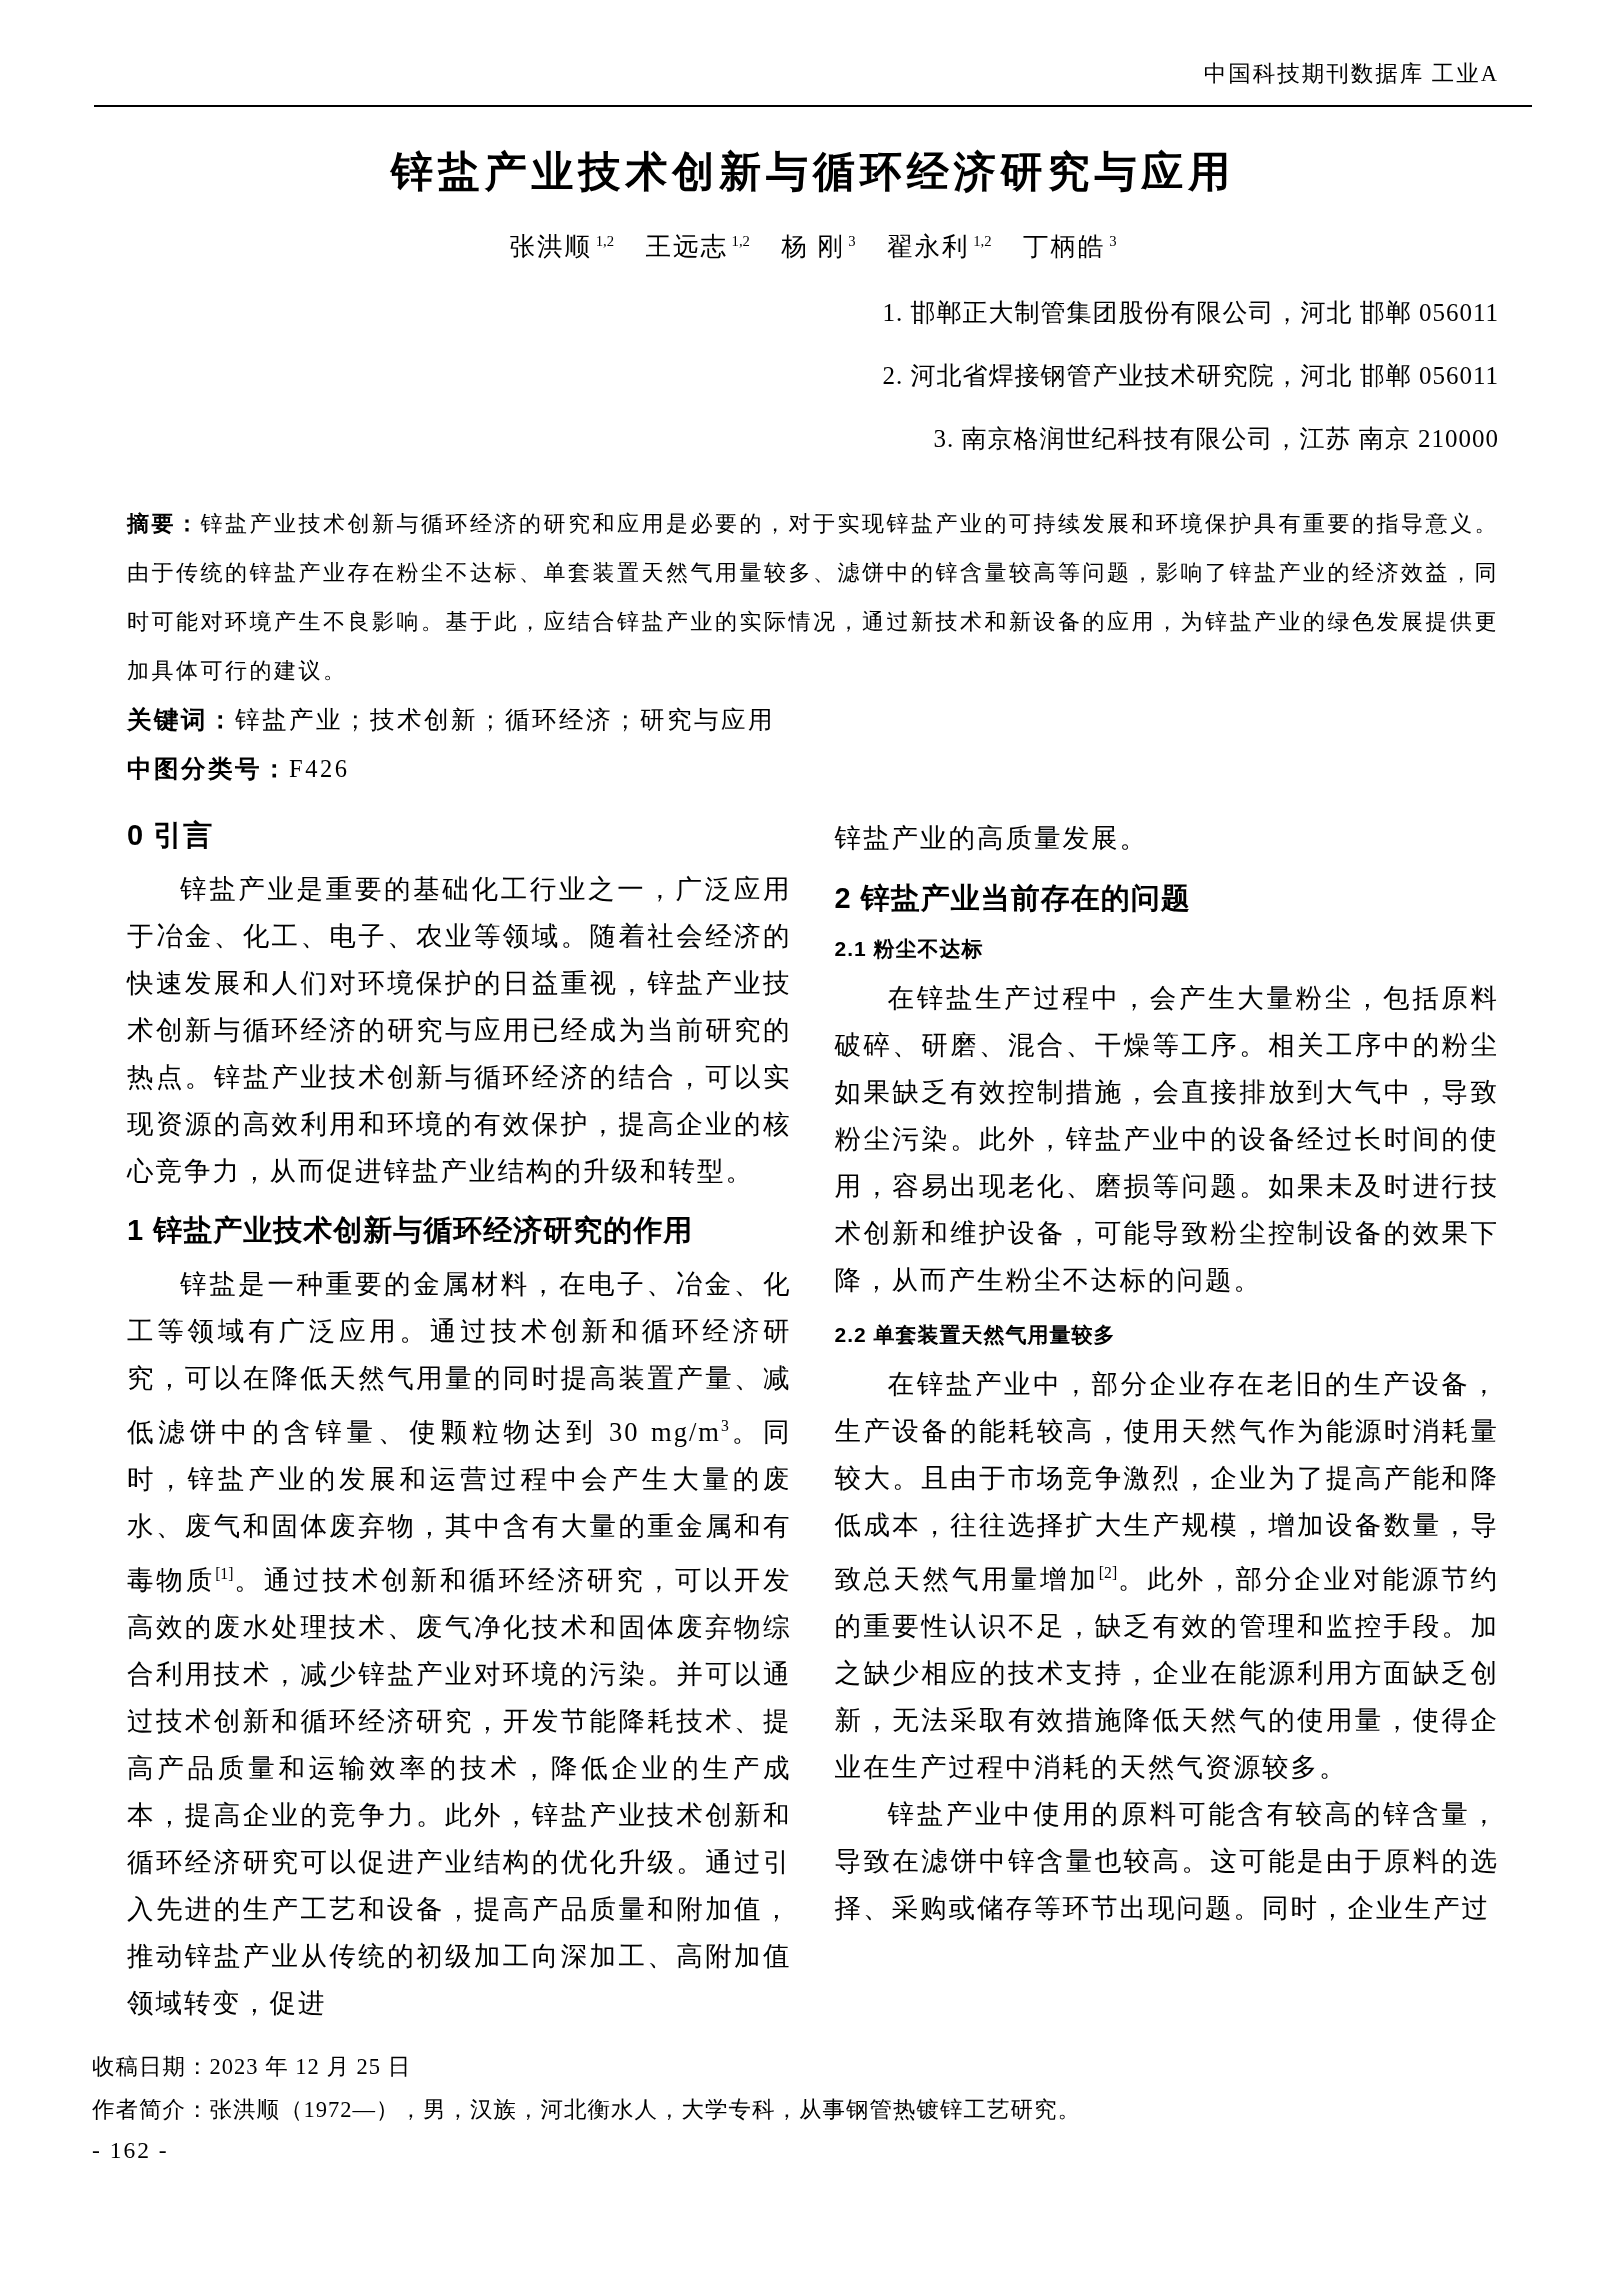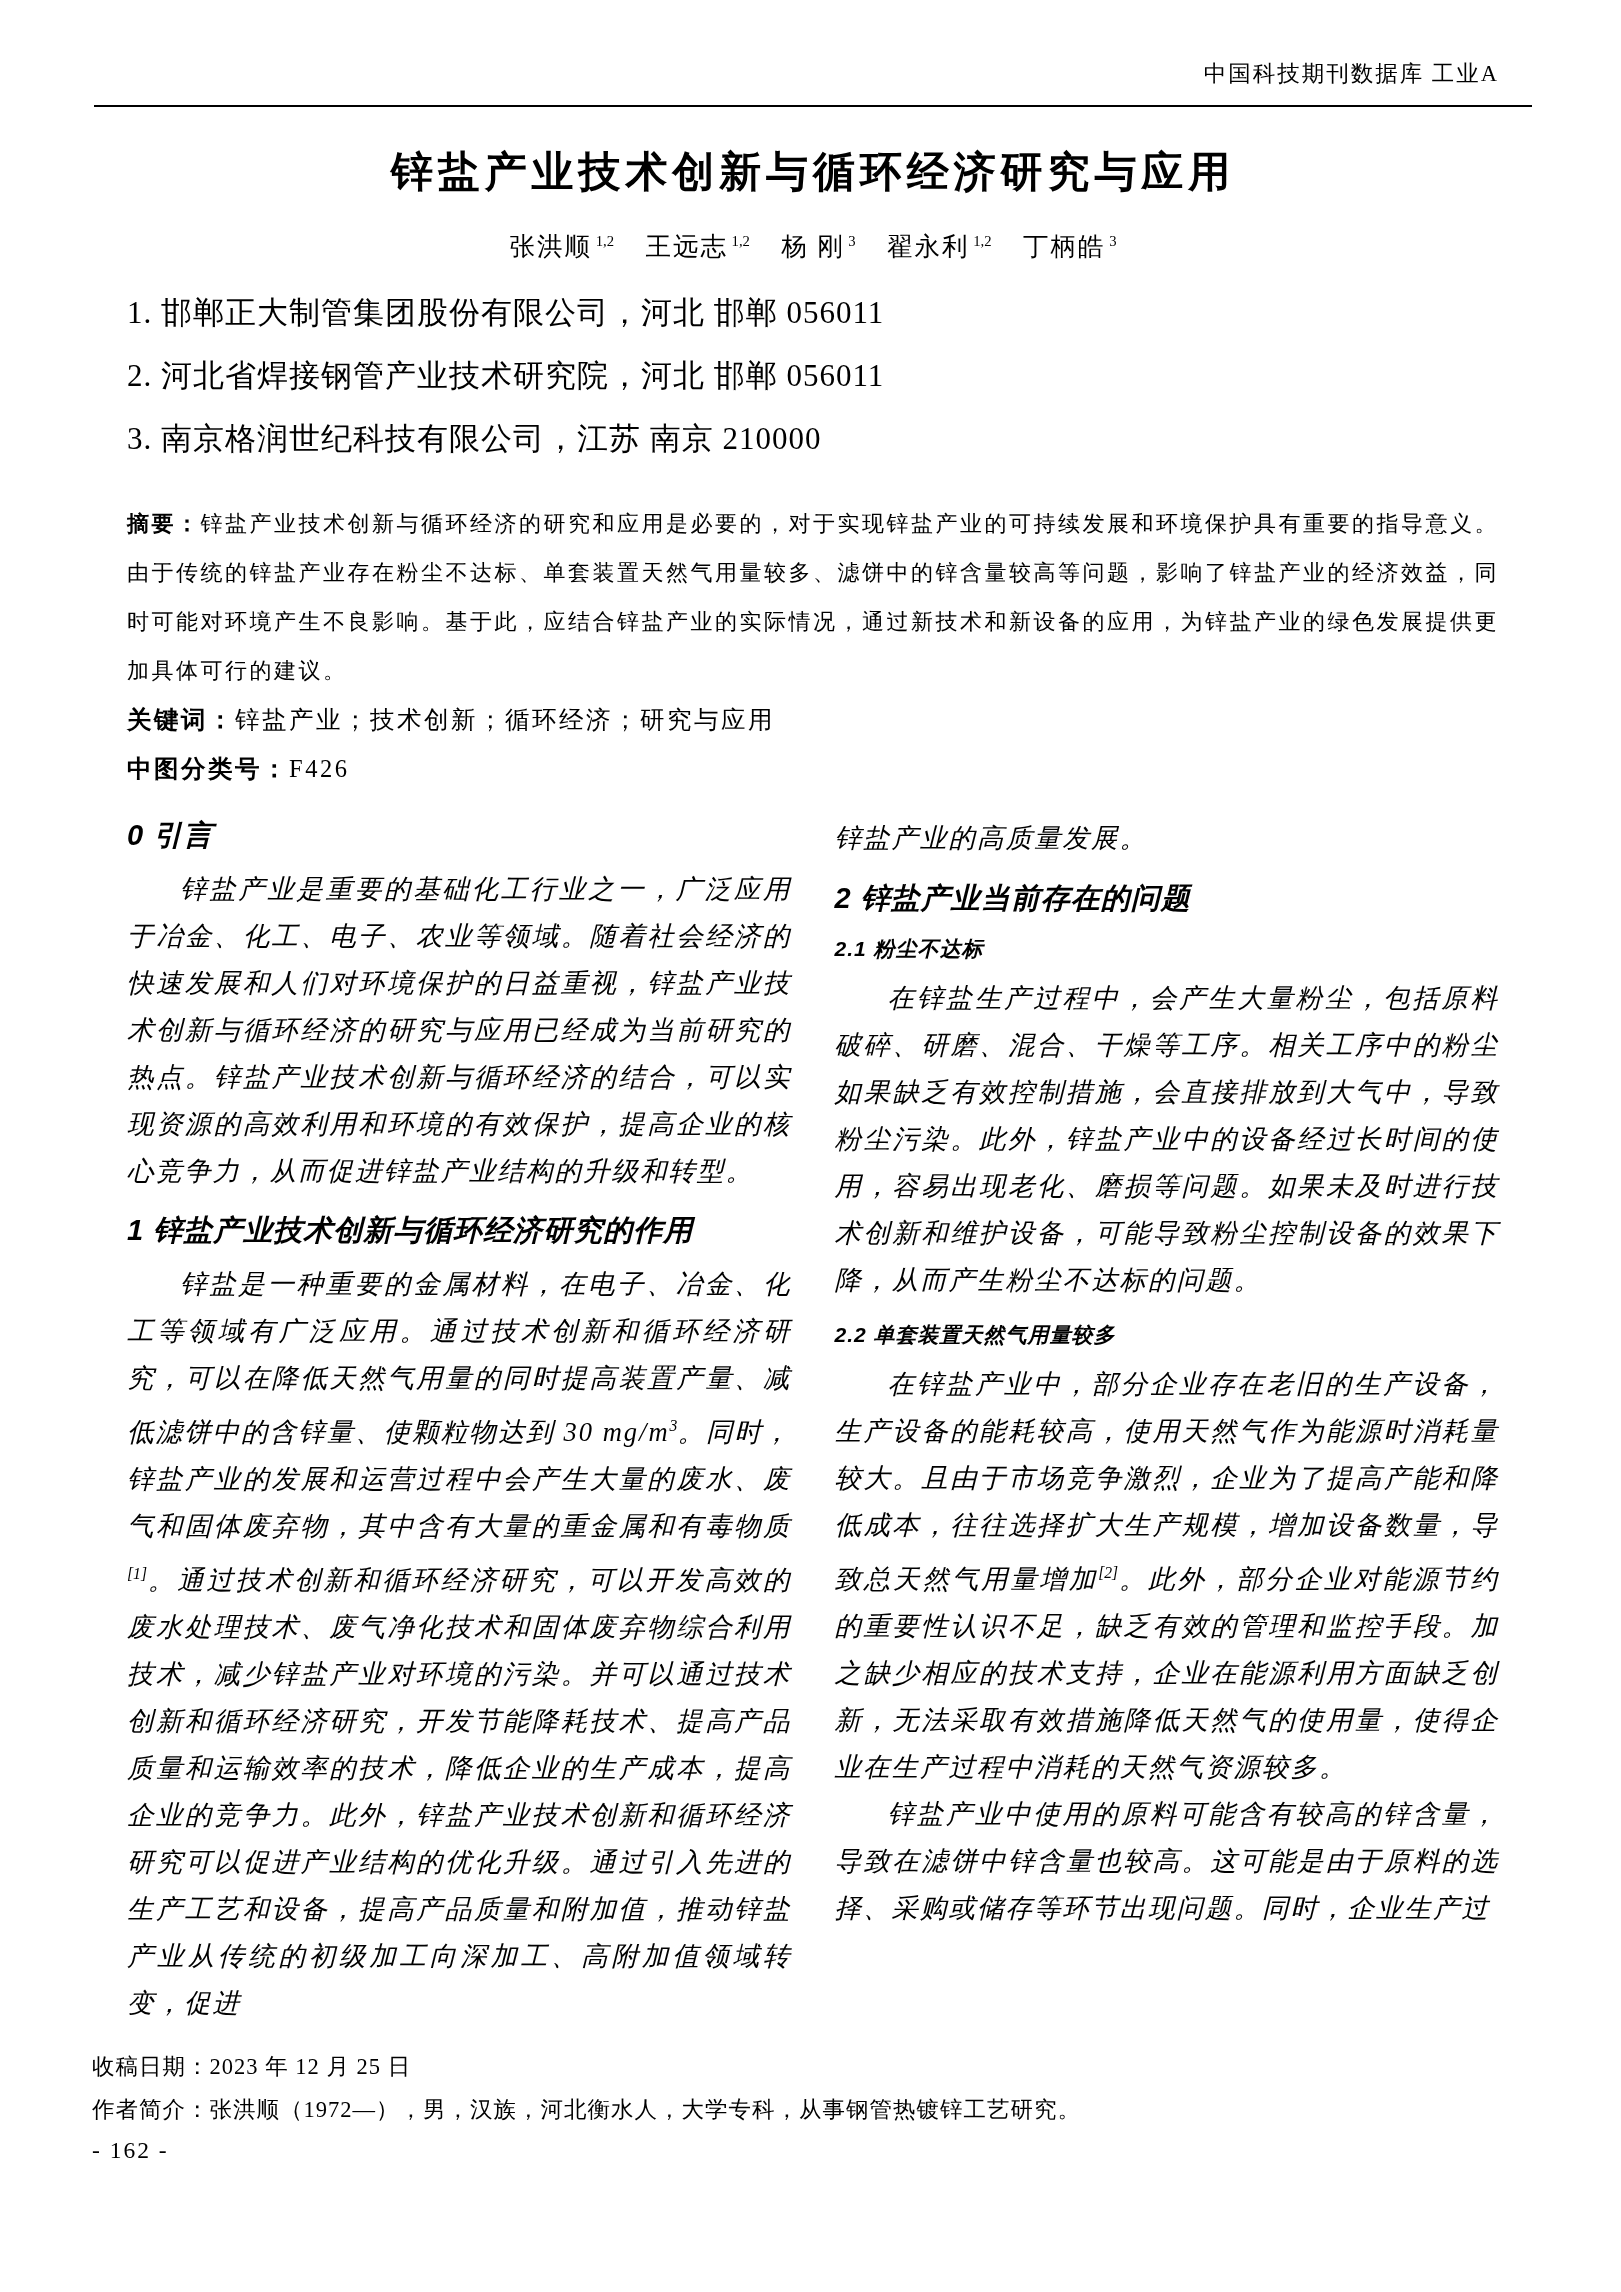--- a/index.html
+++ b/index.html
@@ -39,22 +39,22 @@
     margin-top: 29px;
     text-align: center;
     font-size: 25.5px;
     letter-spacing: 2px;
   }
   .author { margin: 0 15.7px; white-space: nowrap; }
   .author sup { font-size: 14.7px; letter-spacing: 0; }
 
   .affiliations {
     margin-top: 17.6px;
-    text-align: left;
-    font-size: 31px;
+    text-align: right;
+    font-size: 25px;
   }
   .affiliation-line { line-height: 63px; letter-spacing: 1px; }
 
   .abstract {
     margin: 29px 0 0 0;
     font-size: 22px;
     line-height: 49px;
     letter-spacing: 2.5px;
     text-align: justify;
   }
@@ -67,21 +67,21 @@
     font-size: 24.5px;
     line-height: 49px;
     letter-spacing: 2.5px;
   }
 
   .columns {
     display: flex;
     gap: 43px;
     margin-top: 21.6px;
   }
-  .col { width: 665px; font-style: italic; }
+  .col { width: 665px; }
 
   .para {
     margin: 0;
     font-size: 26.5px;
     line-height: 47px;
     letter-spacing: 2px;
     text-align: justify;
   }
   .para.indent { text-indent: 2em; }
   .para sup { font-size: 15.7px; letter-spacing: 0; }

